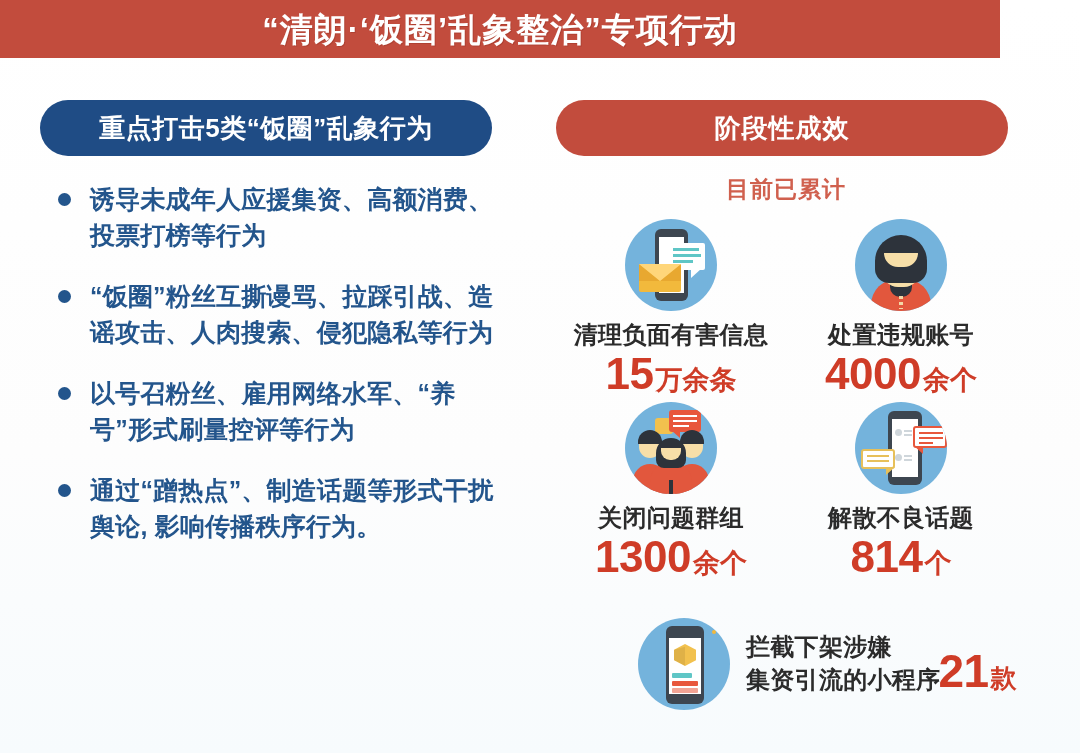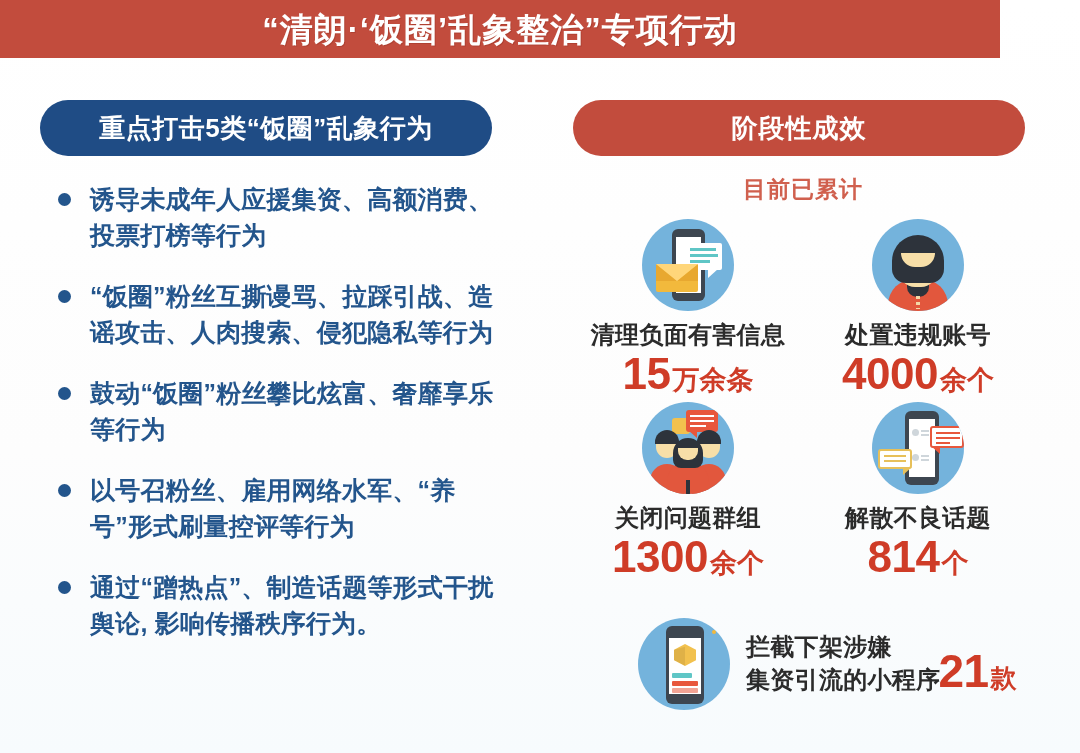--- a/index.html
+++ b/index.html
@@ -92,21 +92,21 @@
     font-size: 25px;
     font-weight: bold;
     line-height: 1.42;
     letter-spacing: 0.2px;
     width: 420px;
   }
 
   
   .right-col {
     position: absolute;
-    left: 573px;
+    left: 556px;
     top: 100px;
     width: 460px;
   }
   .pill-red {
     background: #c24c3d;
     width: 452px;
   }
   .pill-red .pill-label {
     color: #ffffff;
     font-size: 26px;
@@ -389,24 +389,20 @@
       <div class="bullet-item">
         <span class="bullet-dot"></span>
         <span class="bullet-text">诱导未成年人应援集资、高额消费、投票打榜等行为</span>
       </div>
 
       <div class="bullet-item">
         <span class="bullet-dot"></span>
         <span class="bullet-text">“饭圈”粉丝互撕谩骂、拉踩引战、造谣攻击、人肉搜索、侵犯隐私等行为</span>
       </div>
 
-      <div class="bullet-item">
-        <span class="bullet-dot"></span>
-        <span class="bullet-text">鼓动“饭圈”粉丝攀比炫富、奢靡享乐等行为</span>
-      </div>
 
       <div class="bullet-item">
         <span class="bullet-dot"></span>
         <span class="bullet-text">以号召粉丝、雇用网络水军、“养号”形式刷量控评等行为</span>
       </div>
 
       <div class="bullet-item">
         <span class="bullet-dot"></span>
         <span class="bullet-text">通过“蹭热点”、制造话题等形式干扰舆论, 影响传播秩序行为。</span>
       </div>

